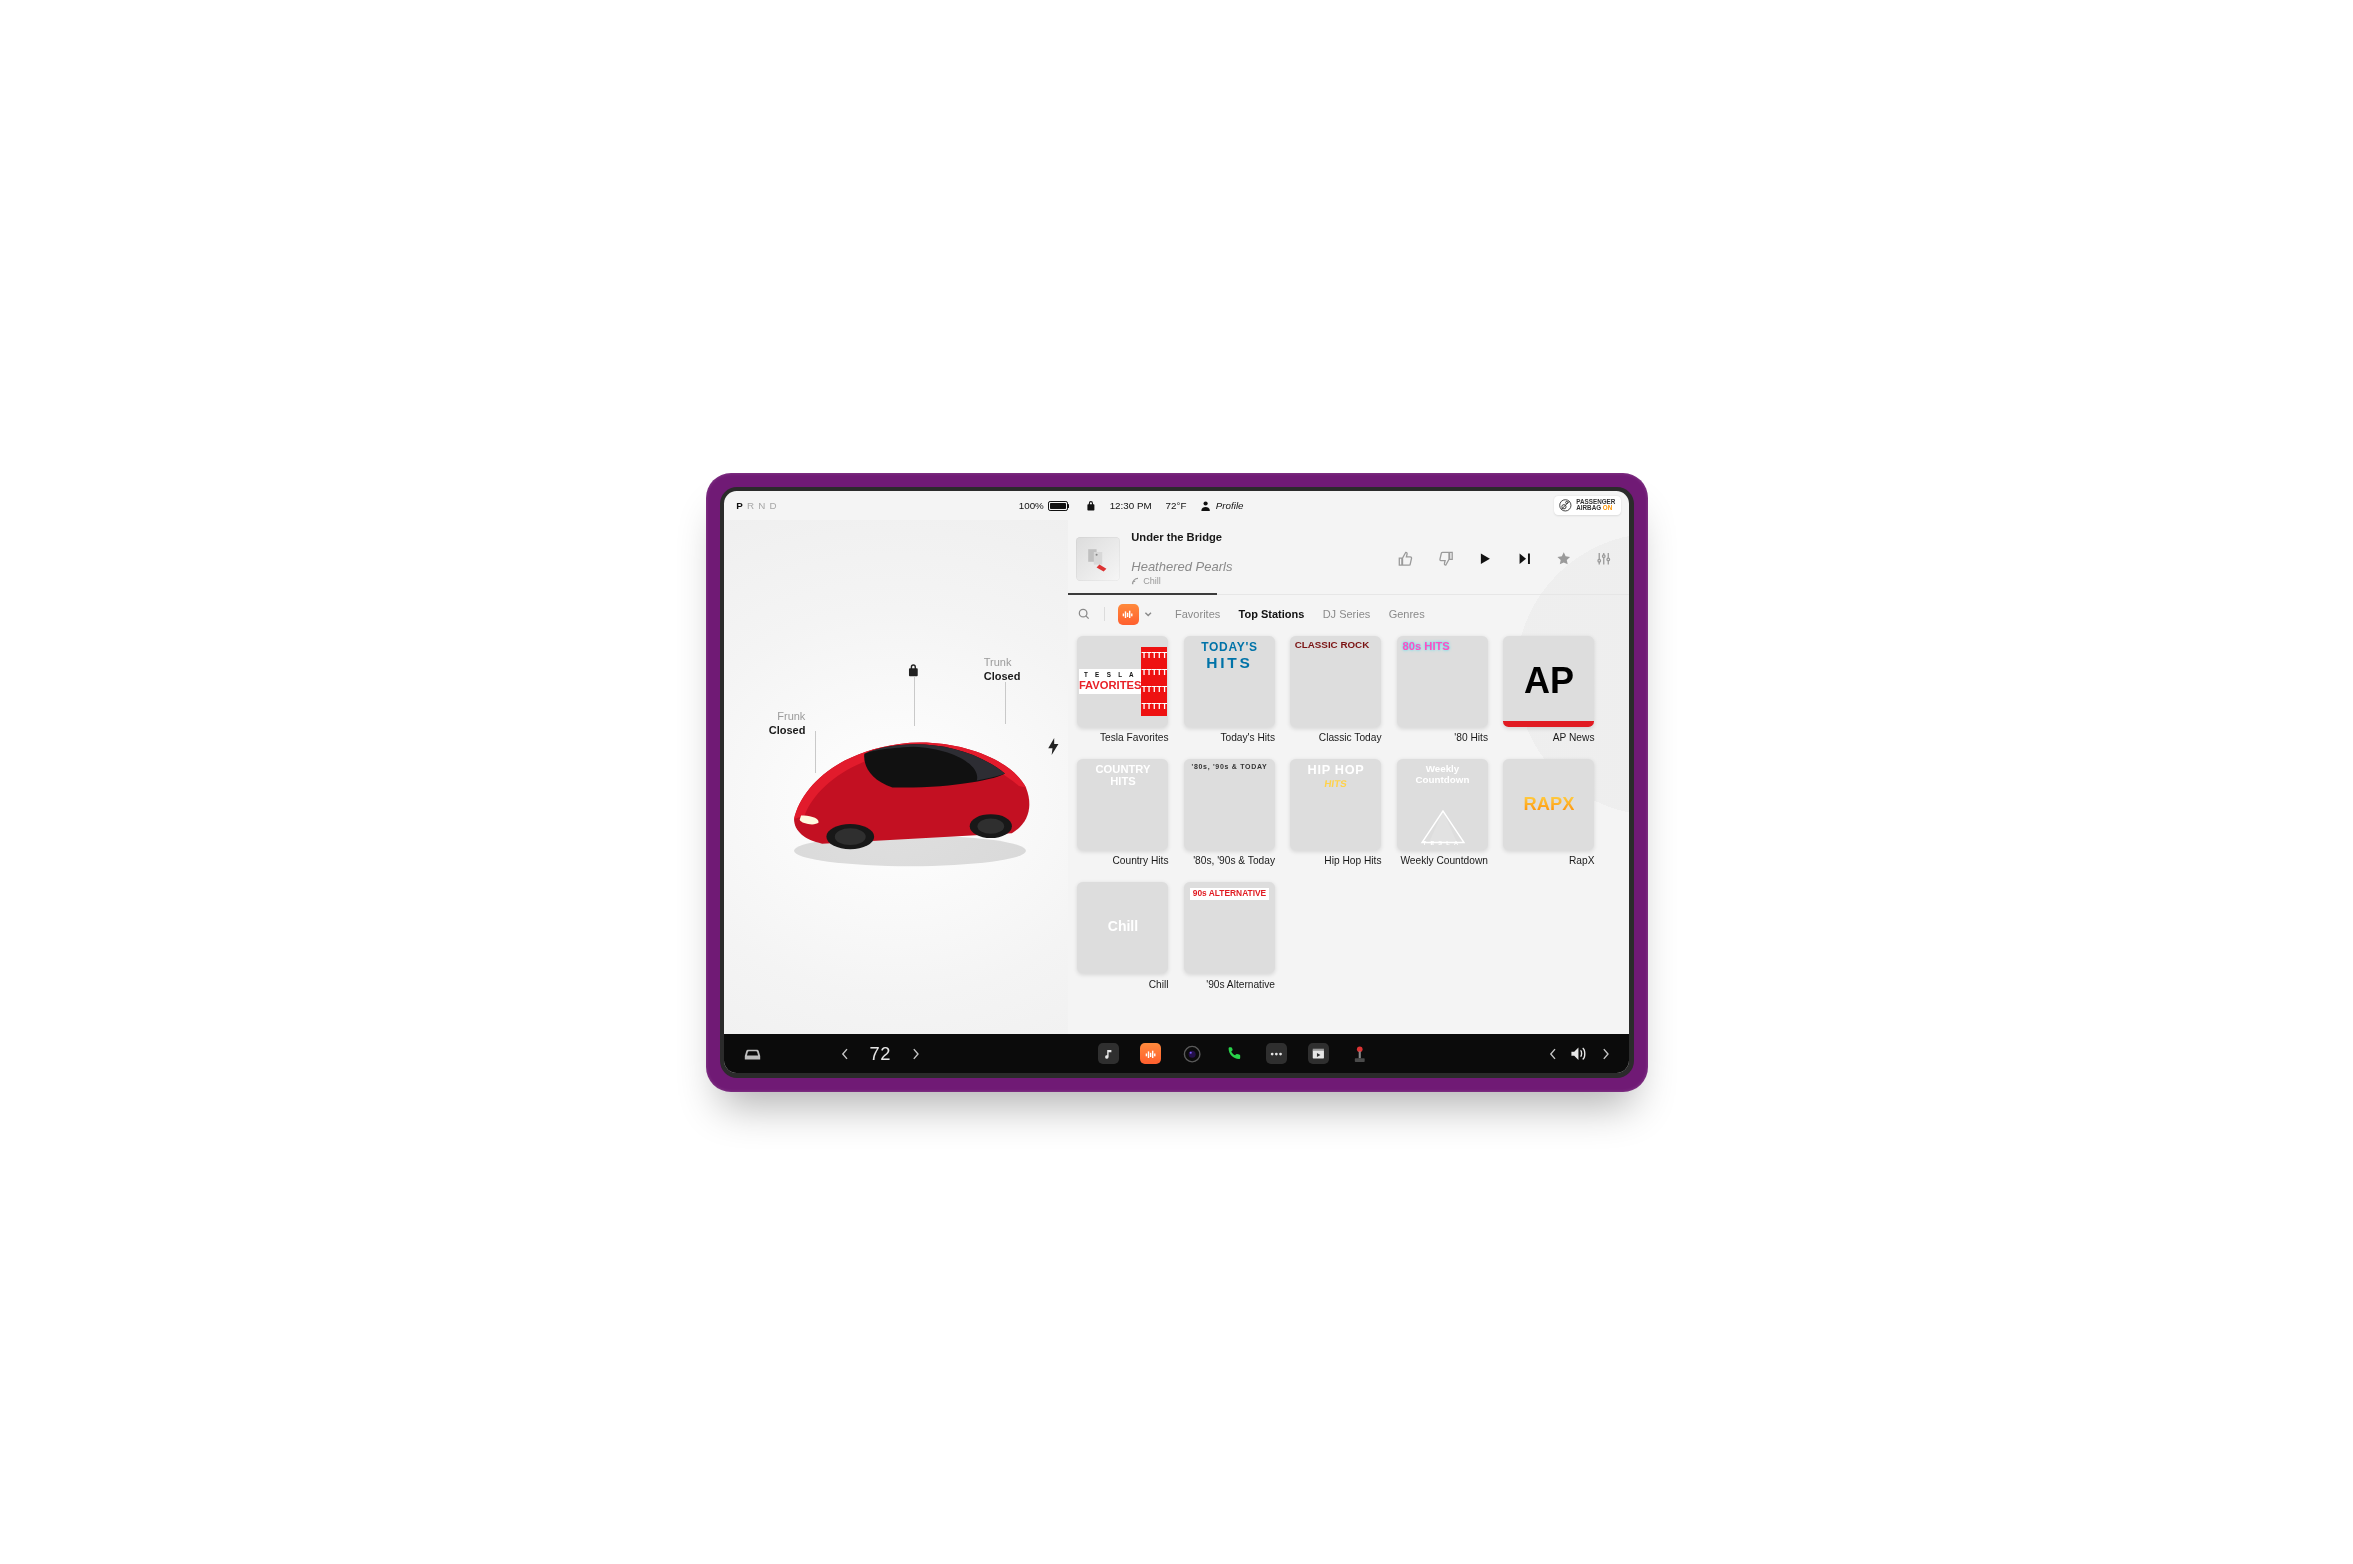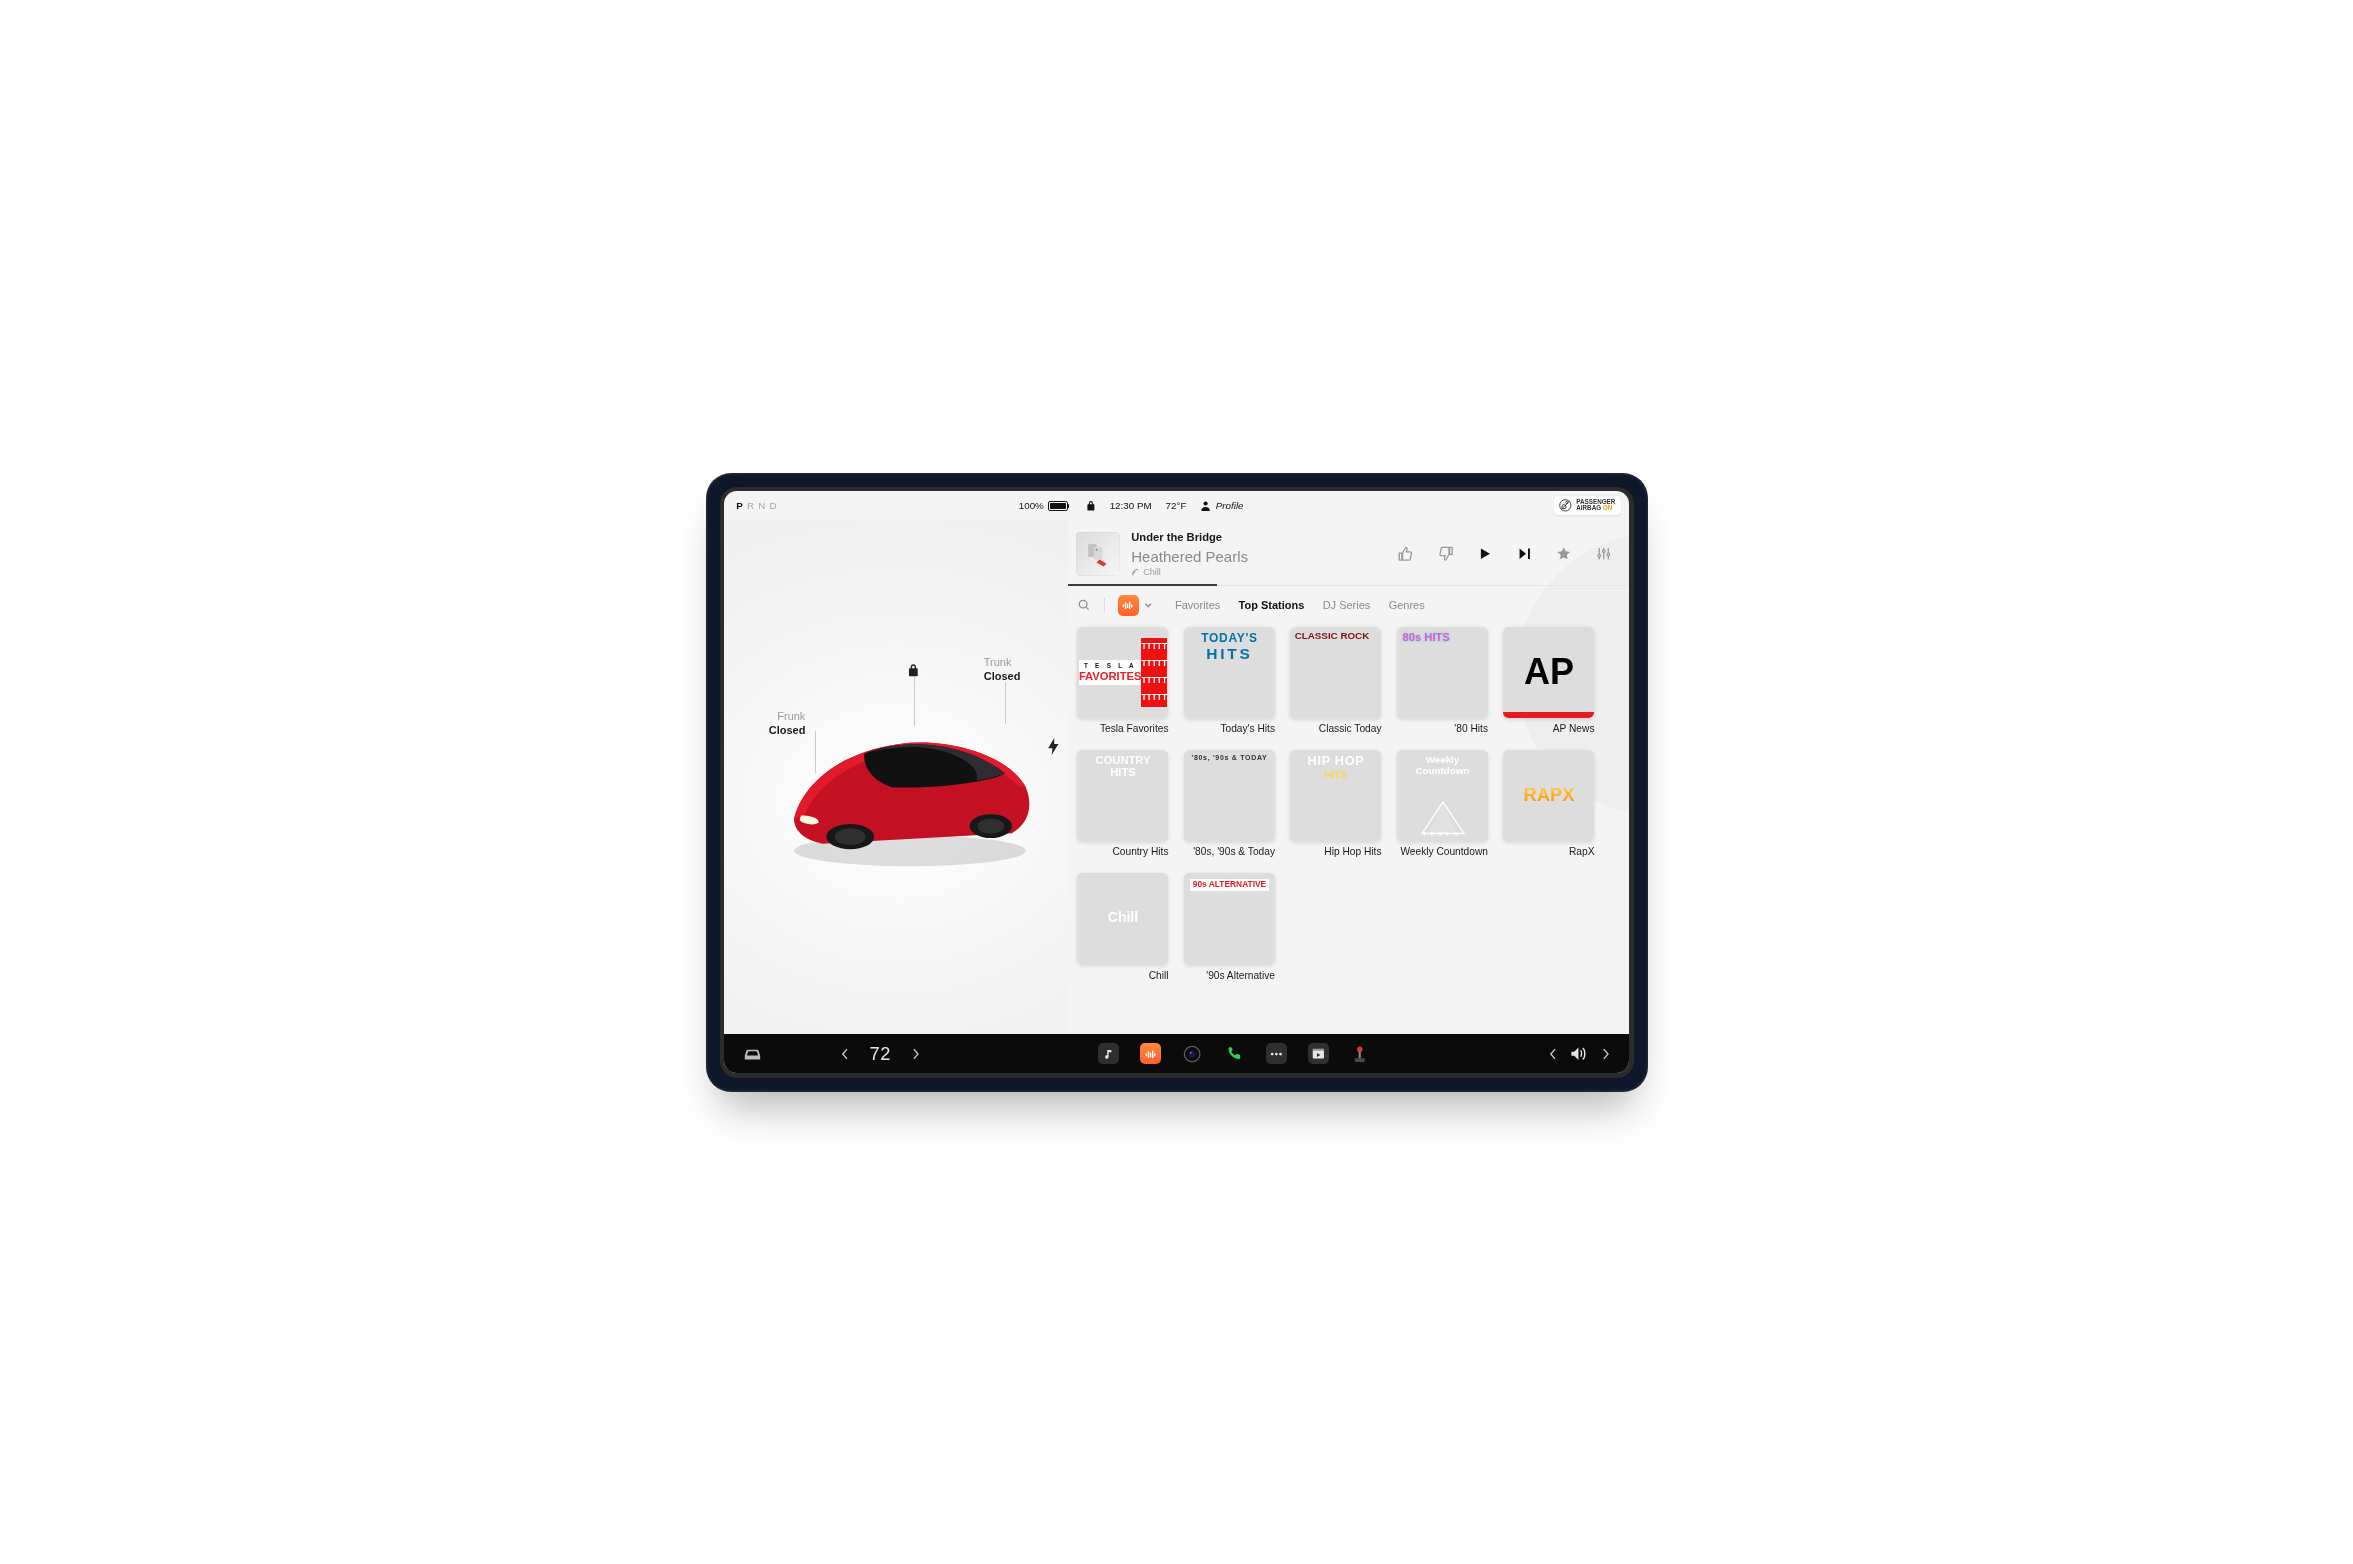--- a/index.html
+++ b/index.html
@@ -1,21 +1,21 @@
 <!DOCTYPE html>
 <html style="font-size:11.2px"><head>
 <meta charset="utf-8">
 <style>
   * { box-sizing: border-box; margin: 0; padding: 0; font-family: -apple-system, "Helvetica Neue", Arial, sans-serif; }
   html, body { width: 100%; height: 100%; background: #fff; }
   body { display: flex; align-items: center; justify-content: center; }
 
   .bezel {
     width: 942px; height: 619px;
-    background: #0f172a;
+    background: #701a75;
     border-radius: 25px;
     padding: 14px;
     box-shadow: 0 28px 42px -14px rgba(0,0,0,.3), inset 0 0 3.5px rgba(255,255,255,.2);
   }
   .bezel-inner {
     width: 100%; height: 100%;
     background: #2b2b2b;
     border-radius: 17px;
     padding: 4.2px;
   }
@@ -88,21 +88,21 @@
     border-bottom: 0.7px solid #e6e6e6;
     position: relative;
   }
   .np-art {
     width:44px; height:44px; border-radius:4.2px; background:linear-gradient(135deg,#dcdcdc,#f6f6f6);
     display:flex; align-items:center; justify-content:center; overflow:hidden;
     box-shadow: inset 0 0 0 0.7px rgba(0,0,0,.05);
   }
   .np-art svg { width:28px; height:28px;}
   .np-meta .title { font-weight:700; color:#181818; font-size:11.2px;}
-  .np-meta .artist { color:#8a8a8a; font-size:15px; margin-top:5px;}
+  .np-meta .artist { color:#8a8a8a; font-size:13px; margin-top:16px;font-style:italic;}
   .np-meta .station { color:#9a9a9a; font-size:9.1px; margin-top:1.4px; display:flex; align-items:center; gap:3.5px;}
   .np-controls { margin-left:auto; display:flex; align-items:center; gap:24px; color:#9a9a9a;}
   .np-controls .play { color:#111; }
   .np-underline { position:absolute; left:0; bottom:-0.7px; height:1.4px; width:149px; background:#3b3b3b;}
 
   .browse-bar { display:flex; align-items:center; gap:12.7px; padding:8.4px 9.8px 4.2px 9.8px; font-size:11px; color:#8a8a8a;}
   .browse-bar .divider { width:0.7px; height:14px; background:#dcdcdc;}
   .src-chip {
     width:21px; height:21px; border-radius:4.9px; background:linear-gradient(#ff8a3c,#ff5f2e);
     display:flex; align-items:center; justify-content:center; color:#fff;

